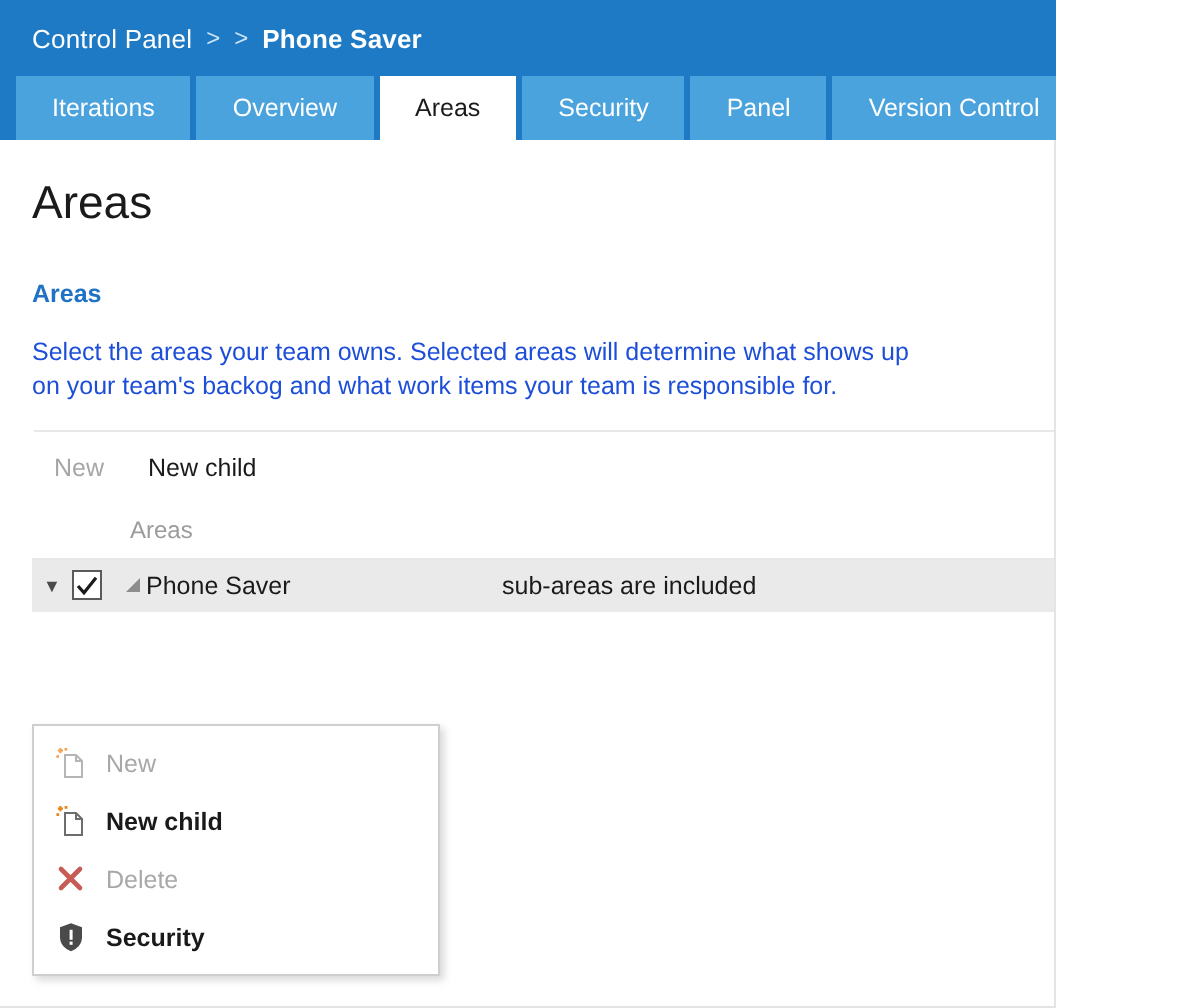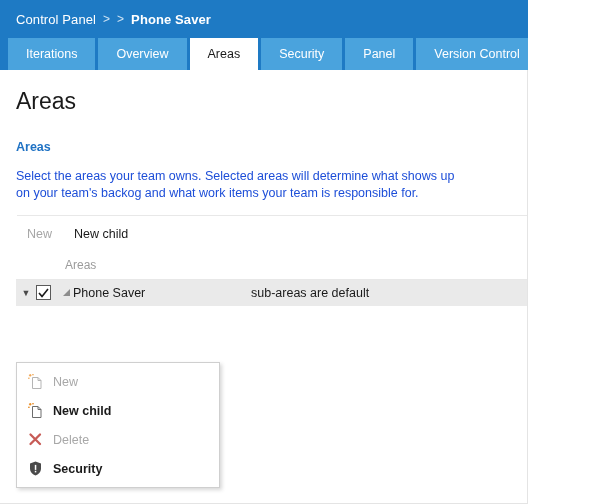--- a/index.html
+++ b/index.html
@@ -290,21 +290,21 @@
           <svg width="11" height="10" viewBox="0 0 11 10" aria-hidden="true">
             <path d="M1 5 L4 8.4 L10 0.9" stroke="#1a1a1a" stroke-width="1.6" fill="none"></path>
           </svg>
         </div>
         <div class="tree-glyph">
           <svg width="9" height="9" viewBox="0 0 9 9" aria-hidden="true">
             <path d="M8 1 L8 8 L1 8 Z" fill="#8d8d8d"></path>
           </svg>
         </div>
         <div class="cell name">Phone Saver</div>
-        <div class="cell sub">sub-areas are default</div>
+        <div class="cell sub">sub-areas are included</div>
       </div>
     </div>
 
     <div class="ctx-menu">
 
       <div class="ctx-item disabled">
         <span class="ctx-icon">
           <svg width="17" height="17" viewBox="0 0 17 17" aria-hidden="true">
             <path d="M5.5 4.5 L11 4.5 L14 7.5 L14 15.5 L5.5 15.5 Z" fill="#ffffff" stroke="#b5b5b5" stroke-width="1"></path>
             <path d="M11 4.5 L11 7.5 L14 7.5" fill="none" stroke="#b5b5b5" stroke-width="1"></path>

